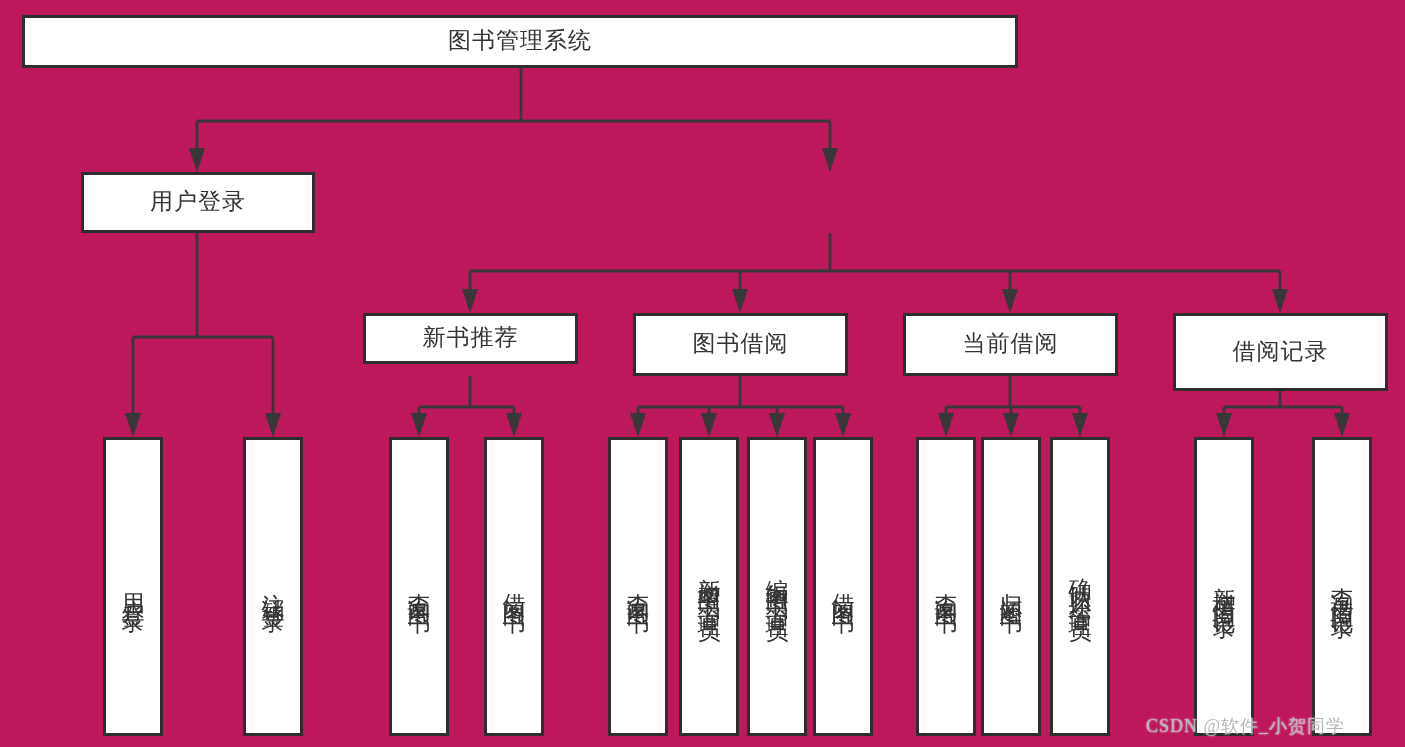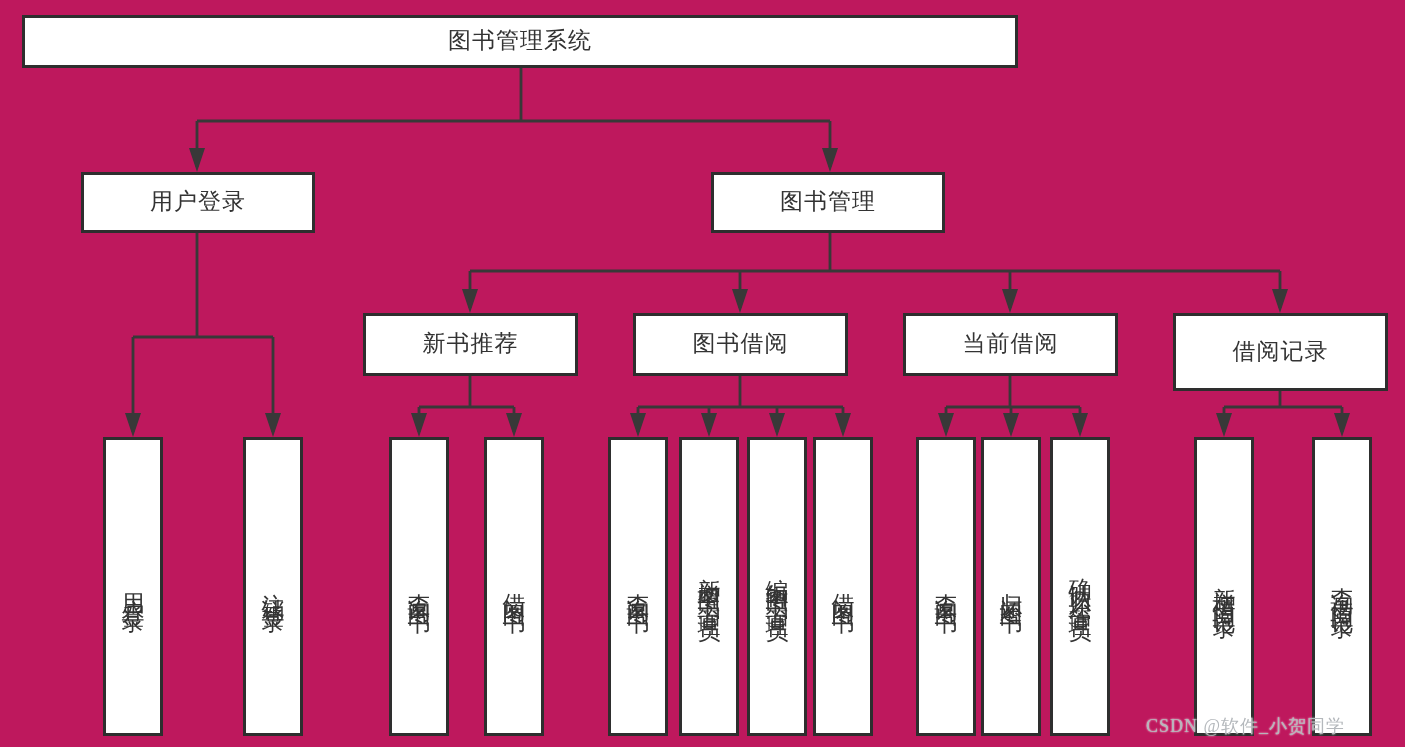--- a/index.html
+++ b/index.html
@@ -39,21 +39,21 @@
     color:#b4b8bc;
     letter-spacing:1px;
     white-space:nowrap;
     z-index:5;
     text-shadow:0 0 2px #ffffff;
   }
   
   #n-root        {left:22px;  top:15px;  width:996px; height:53px;}
   #n-user-login  {left:81px;  top:172px; width:234px; height:61px;}
   #n-book-mgmt   {left:711px; top:172px; width:234px; height:61px;}
-  #n-new-rec     {left:363px; top:313px; width:215px; height:63px;}
+  #n-new-rec     {left:363px; top:313px; width:215px; height:51px;}
   #n-borrow      {left:633px; top:313px; width:215px; height:63px;}
   #n-current     {left:903px; top:313px; width:215px; height:63px;}
   #n-records     {left:1173px;top:313px; width:215px; height:78px;}
   .leaf{top:437px;height:299px;width:60px;}
   #lf-login   {left:103px;}
   #lf-logout  {left:243px;}
   #lf-q1      {left:389px;}
   #lf-b1      {left:484px;}
   #lf-q2      {left:608px;}
   #lf-add     {left:679px;}
@@ -104,21 +104,20 @@
     <polygon class="arrow" points="1080,437 1072,413 1088,413"></polygon>
 
     <path class="edge" d="M1280 376 V407 M1224 407 H1342 M1224 407 V432 M1342 407 V432"></path>
     <polygon class="arrow" points="1224,437 1216,413 1232,413"></polygon>
     <polygon class="arrow" points="1342,437 1334,413 1350,413"></polygon>
   </svg>
 
   <div class="node" id="n-root">图书管理系统</div>
 
   <div class="node" id="n-user-login">用户登录</div>
-  <div class="node" id="n-book-mgmt">图书管理</div>
 
   <div class="node" id="n-new-rec">新书推荐</div>
   <div class="node" id="n-borrow">图书借阅</div>
   <div class="node" id="n-current">当前借阅</div>
   <div class="node" id="n-records">借阅记录</div>
 
   <div class="node leaf" id="lf-login">用户登录</div>
   <div class="node leaf" id="lf-logout">注销登录</div>
 
   <div class="node leaf" id="lf-q1">查询图书</div>

